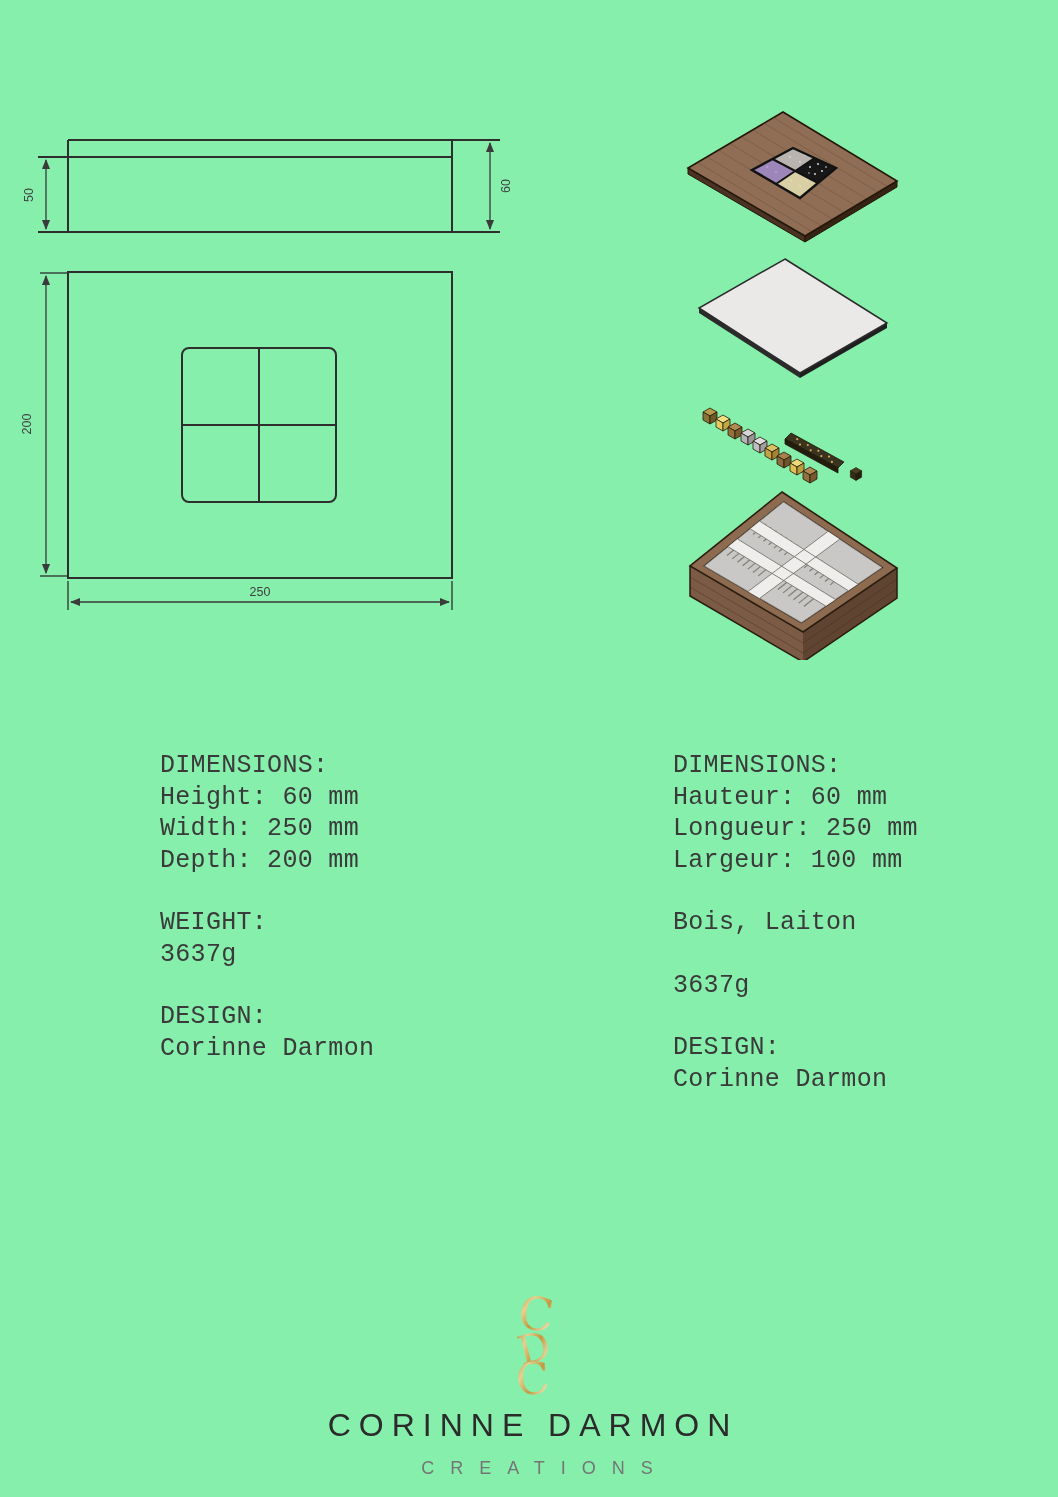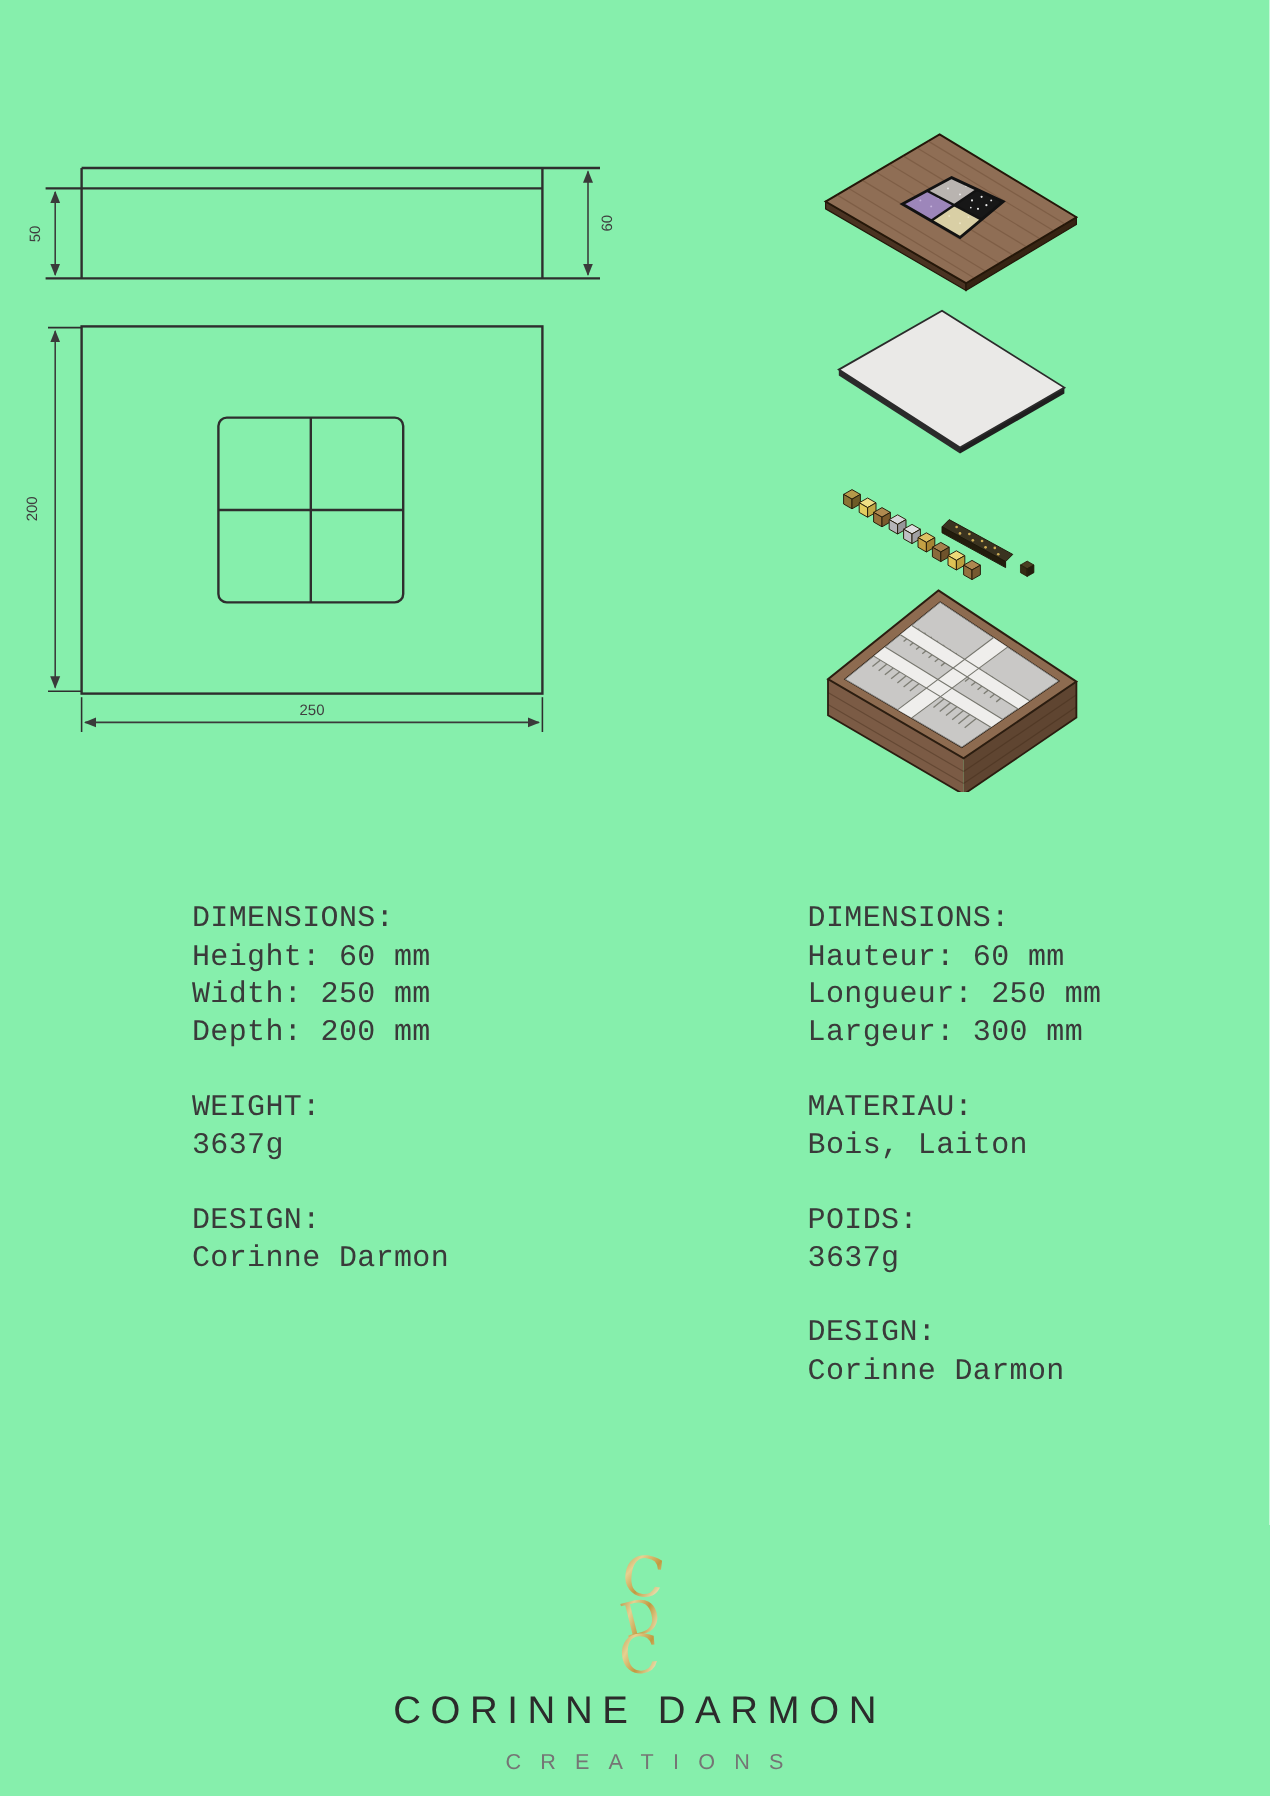--- a/index.html
+++ b/index.html
@@ -236,28 +236,26 @@
       <div class="spec-title">DESIGN:</div>
       <div class="spec-line">Corinne Darmon</div>
     </div>
   </div>
 
   <div class="spec-col fr">
     <div class="spec-group">
       <div class="spec-title">DIMENSIONS:</div>
       <div class="spec-line">Hauteur: 60 mm</div>
       <div class="spec-line">Longueur: 250 mm</div>
-      <div class="spec-line">Largeur: 300 mm</div>
-    </div>
-    <div class="spec-group">
-      <div class="spec-title">MATERIAU:</div>
+      <div class="spec-line">Largeur: 100 mm</div>
+    </div>
+    <div class="spec-group">
       <div class="spec-line">Bois, Laiton</div>
     </div>
     <div class="spec-group">
-      <div class="spec-title">POIDS:</div>
       <div class="spec-line">3637g</div>
     </div>
     <div class="spec-group">
       <div class="spec-title">DESIGN:</div>
       <div class="spec-line">Corinne Darmon</div>
     </div>
   </div>
 
   <div class="brand">
     <svg class="brand-monogram" style="position:relative;" width="70" height="105" viewBox="0 0 70 105">

